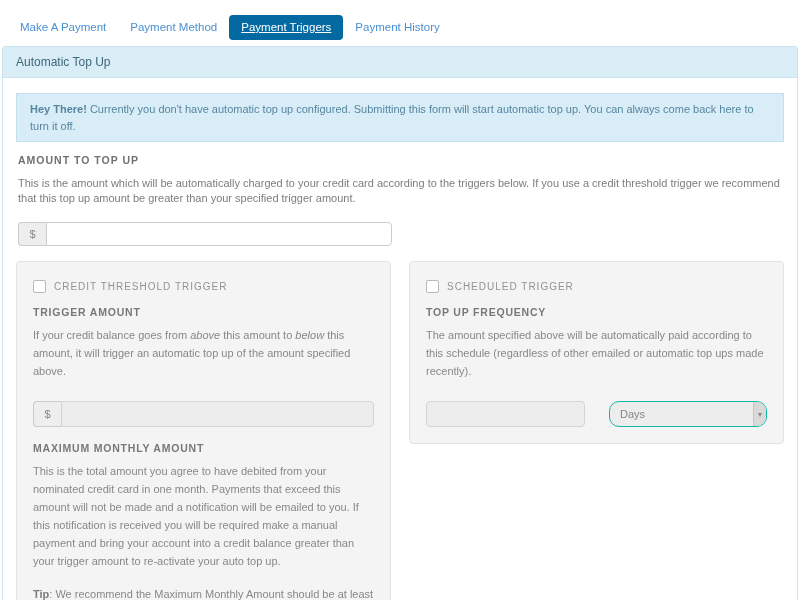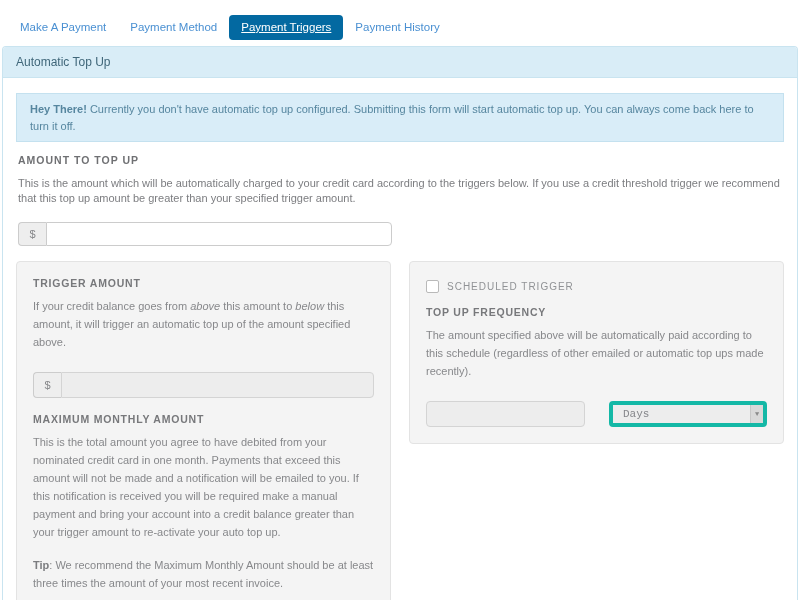--- a/index.html
+++ b/index.html
@@ -78,22 +78,22 @@
     color: #77787b; font-weight: bold; font-size: 10.5px; letter-spacing: 0.8px;
     margin: 0 0 8px 0;
   }
   .well p { color: #87888b; font-size: 11px; line-height: 18px; margin: 0 0 21px 0; }
   .well p.tight { margin-bottom: 15px; }
   .ig-well { height: 26px; margin-bottom: 15px; }
   .ig-well .addon { font-size: 11px; }
   .freq-row { display: flex; gap: 24px; }
   .freq-input { width: 157px; height: 26px; }
   .select {
-    width: 158px; height: 26px; background: #ededed; border: 4px solid #14b8a6;
-    border-radius: 4px; display: flex; align-items: center; cursor: pointer; overflow: hidden; font-family: Liberation Mono, monospace;
+    width: 158px; height: 26px; background: #ededed; border: 1px solid #14b8a6;
+    border-radius: 10px; display: flex; align-items: center; cursor: pointer; overflow: hidden;
   }
   .select .sel-text { flex: 1; padding: 0 10px; color: #85868a; font-size: 11px; }
   .select .sel-arrow {
     width: 13px; align-self: stretch; background: #d9d9d9; border-left: 1px solid #c7c7c7;
     display: flex; align-items: center; justify-content: center; color: #8a8a8a;
     font-size: 7px;
   }
   .tip b { font-weight: bold; color: #7c7d80; }
 </style>
 </head>
@@ -118,20 +118,24 @@
     <p class="desc">This is the amount which will be automatically charged to your credit card according to the triggers below. If you use a credit threshold trigger we recommend that this top up amount be greater than your specified trigger amount.</p>
 
     <div class="input-group ig-main">
       <span class="addon">$</span>
       <input class="tbox" type="text" value="" style="">
     </div>
 
     <div class="wells">
 
       <div class="well">
+        <div class="check-row">
+          <input type="checkbox" class="cbox" style="">
+          <label class="check-label">CREDIT THRESHOLD TRIGGER</label>
+        </div>
 
         <div class="well-h">TRIGGER AMOUNT</div>
         <p><span>If your credit balance goes from </span><em>above</em><span> this amount to </span><em>below</em><span> this amount, it will trigger an automatic top up of the amount specified above.</span></p>
 
         <div class="input-group ig-well">
           <span class="addon">$</span>
           <input class="tbox off" type="text" disabled="" value="" style="">
         </div>
 
         <div class="well-h">MAXIMUM MONTHLY AMOUNT</div>

